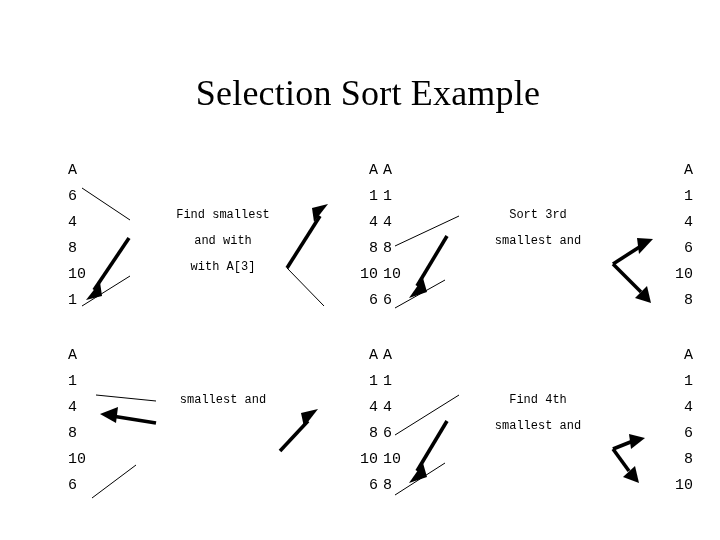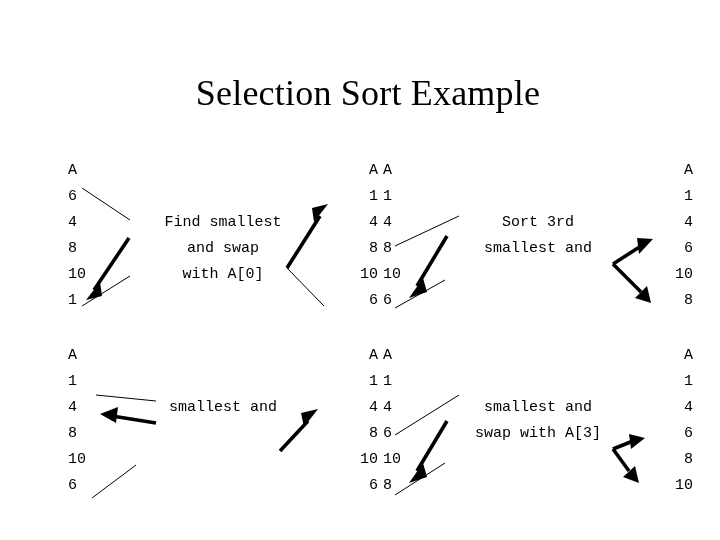--- a/index.html
+++ b/index.html
@@ -41,25 +41,25 @@
     font-size: 15px;
     line-height: 26px;
     color: #000000;
   }
   .col.left  { left: 0px;  text-align: left; }
   .col.right { right: 0px; text-align: right; }
   .col div { height: 26px; }
   .caption {
     position: absolute;
     left: 48px;
-    top: 52px;
+    top: 44px;
     width: 214px;
     text-align: center;
     font-family: "Liberation Mono", "DejaVu Sans Mono", monospace;
-    font-size: 15px;
+    font-size: 12px;
     line-height: 26px;
     color: #000000;
     white-space: nowrap;
   }
   .arrows {
     position: absolute;
     left: 0;
     top: 0;
     width: 310px;
     height: 160px;
@@ -89,22 +89,22 @@
     <div class="col right">
       <div>A</div>
       <div>1</div>
       <div>4</div>
       <div>8</div>
       <div>10</div>
       <div>6</div>
     </div>
     <div class="caption">
       <div>Find smallest</div>
-      <div>and swap</div>
-      <div>with A[0]</div>
+      <div>and with</div>
+      <div>with A[3]</div>
     </div>
     <svg class="arrows" viewBox="0 0 310 160">
 
       <line class="thin" x1="14" y1="30" x2="62" y2="62"></line>
 
       <line class="thin" x1="14" y1="148" x2="62" y2="118"></line>
 
       <line class="thick" x1="61" y1="80" x2="26" y2="132"></line>
       <polygon class="head" points="18,142 32,124 34,138"></polygon>
 
@@ -198,22 +198,22 @@
     </div>
     <div class="col right">
       <div>A</div>
       <div>1</div>
       <div>4</div>
       <div>6</div>
       <div>8</div>
       <div>10</div>
     </div>
     <div class="caption">
+      <div>Find 4th</div>
       <div>smallest and</div>
-      <div>swap with A[3]</div>
     </div>
     <svg class="arrows" viewBox="0 0 310 160">
 
       <line class="thin" x1="12" y1="92" x2="76" y2="52"></line>
 
       <line class="thin" x1="12" y1="152" x2="62" y2="120"></line>
 
       <line class="thick" x1="64" y1="78" x2="34" y2="128"></line>
       <polygon class="head" points="26,140 40,120 44,134"></polygon>
 

